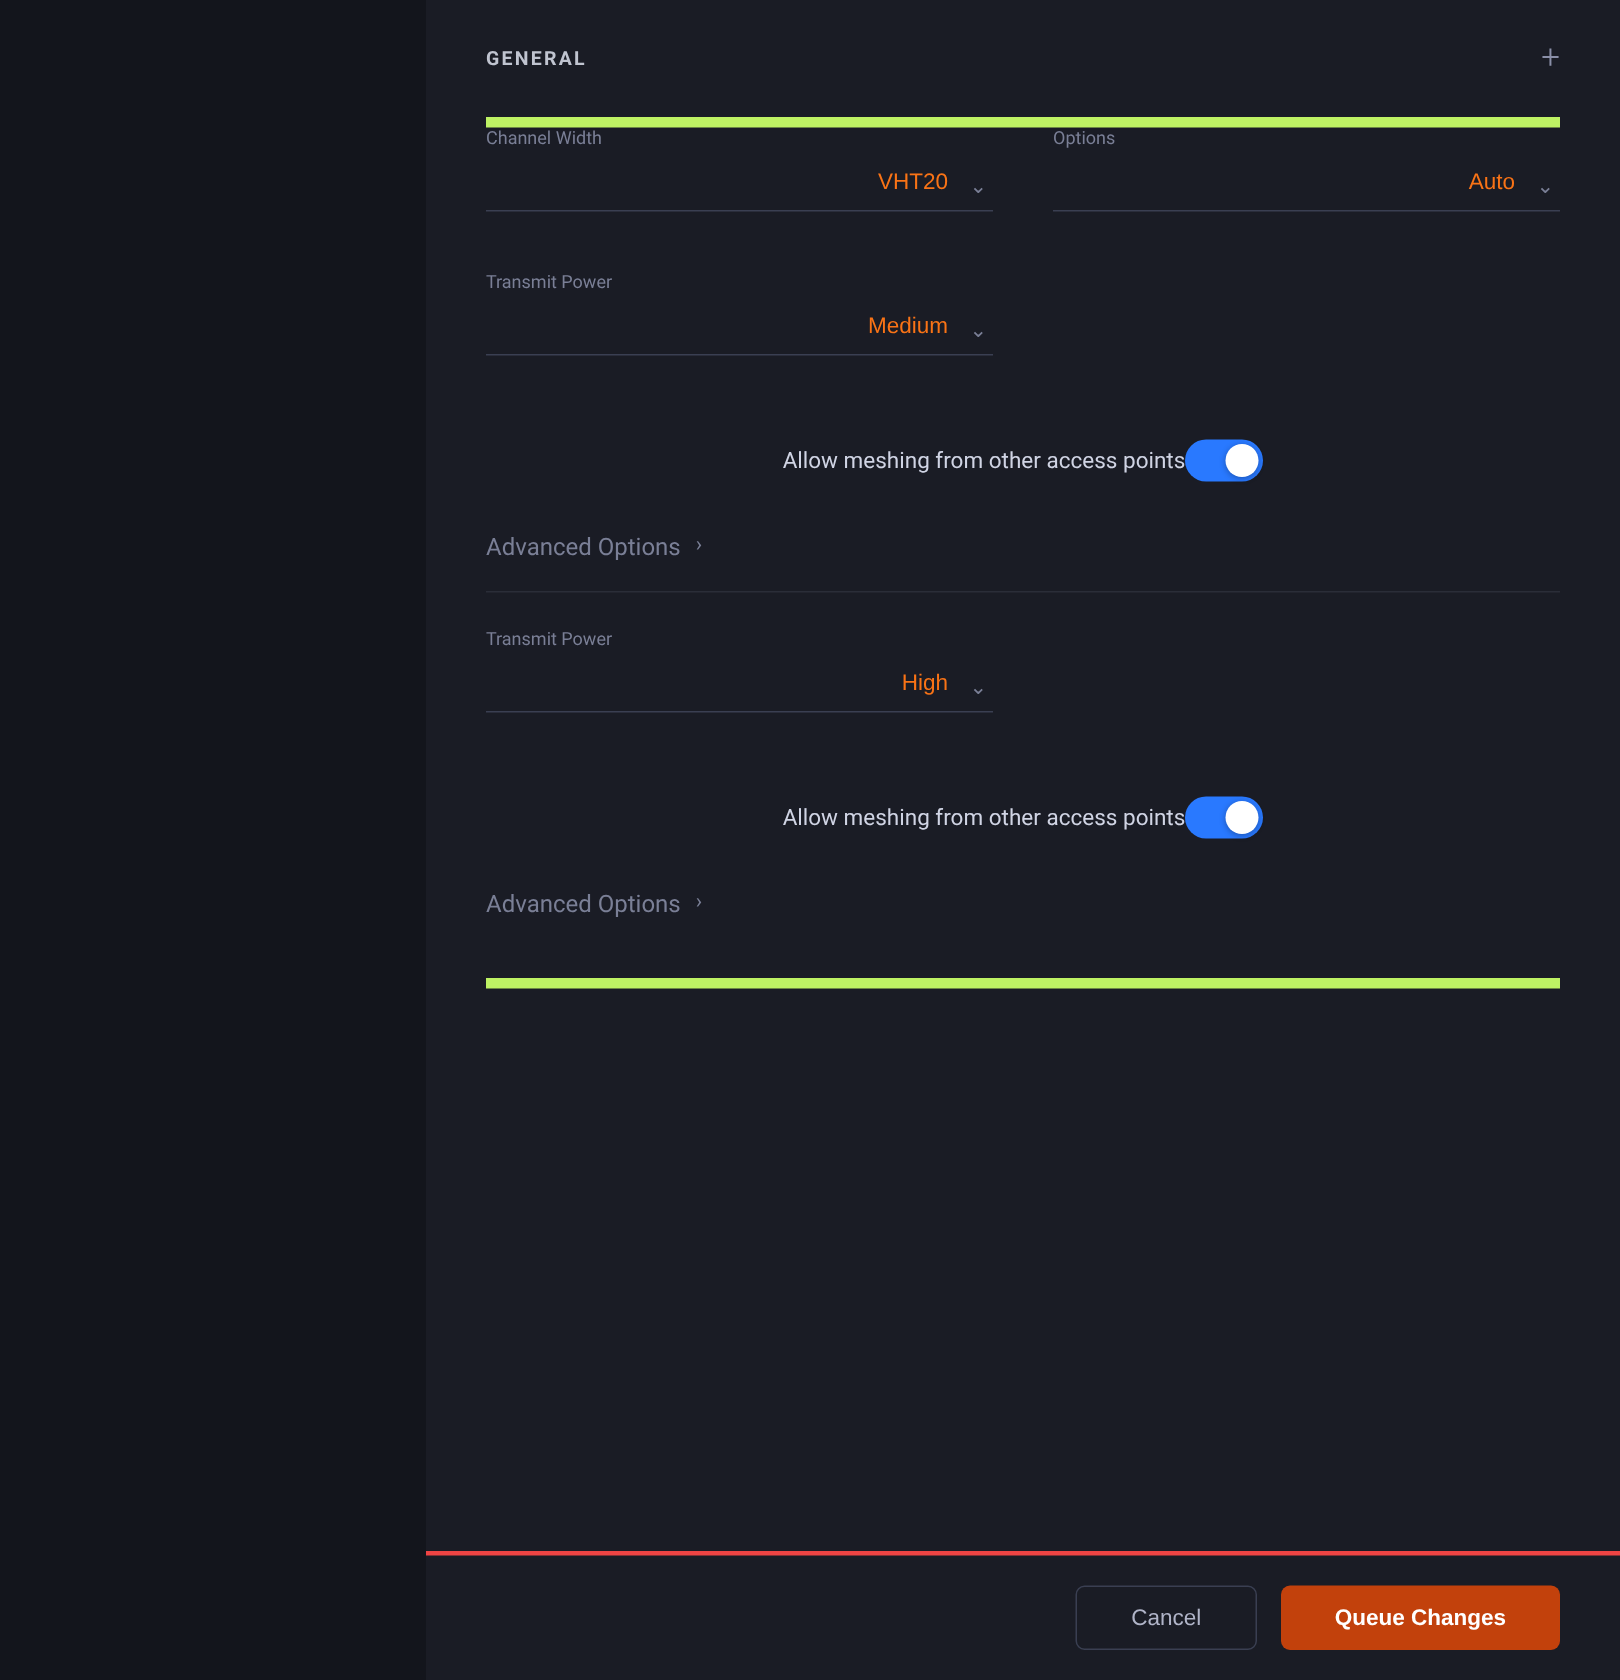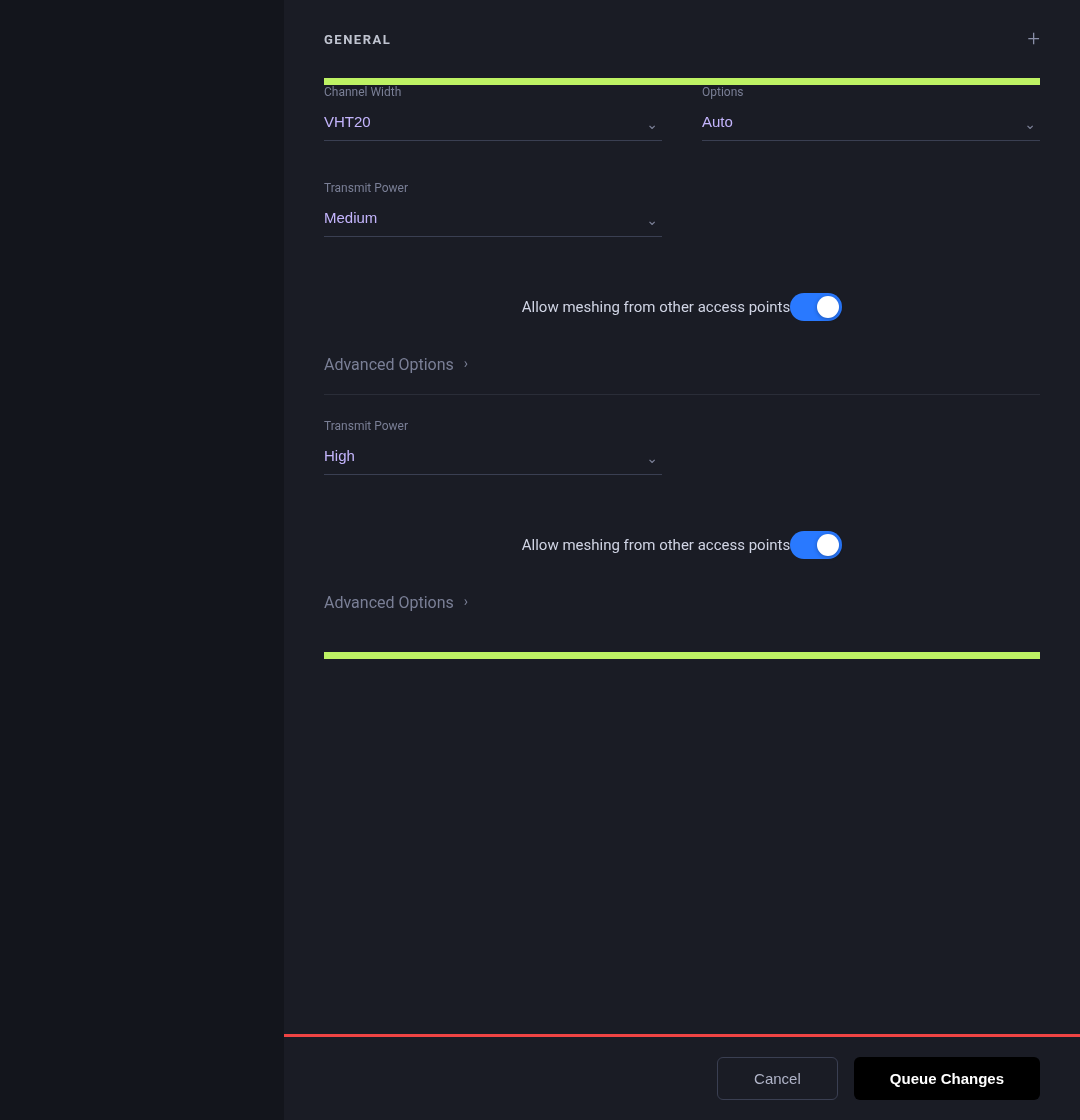--- a/index.html
+++ b/index.html
@@ -85,26 +85,27 @@
 
     .select-wrapper {
       position: relative;
     }
 
     .form-select {
       width: 100%;
       background: transparent;
       border: none;
       border-bottom: 1px solid #3a3f52;
-      color: #c4b5fd;
+      color: #f97316;
       font-size: 15px;
       padding: 6px 30px 10px 0;
       appearance: none;
       cursor: pointer;
       outline: none;
+      text-align: right;
     }
 
     .form-select option {
       background: #1a1c25;
     }
 
     .select-chevron {
       position: absolute;
       right: 4px;
       top: 50%;
@@ -190,21 +191,21 @@
       background: transparent;
       border: 1px solid #3a3f52;
       color: #b0b4c8;
       font-size: 15px;
       padding: 12px 36px;
       border-radius: 6px;
       cursor: pointer;
     }
 
     .btn-queue {
-      background: #000000;
+      background: #c2410c;
       border: none;
       color: #fff;
       font-size: 15px;
       font-weight: 600;
       padding: 12px 36px;
       border-radius: 6px;
       cursor: pointer;
     }
 
     .spacer {

